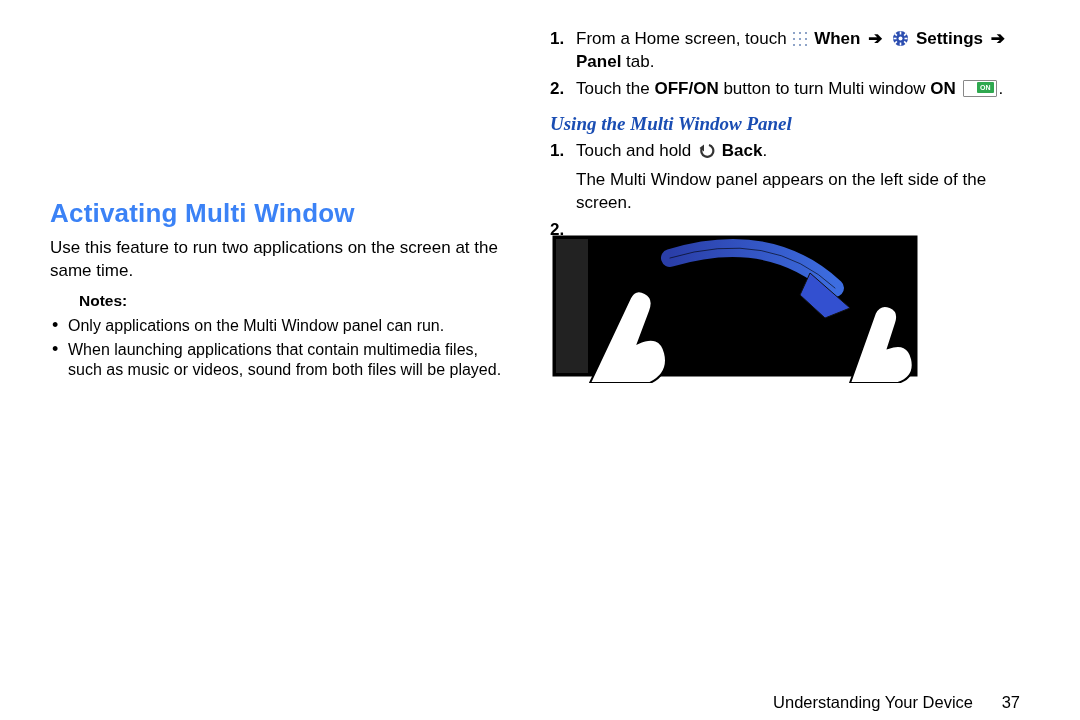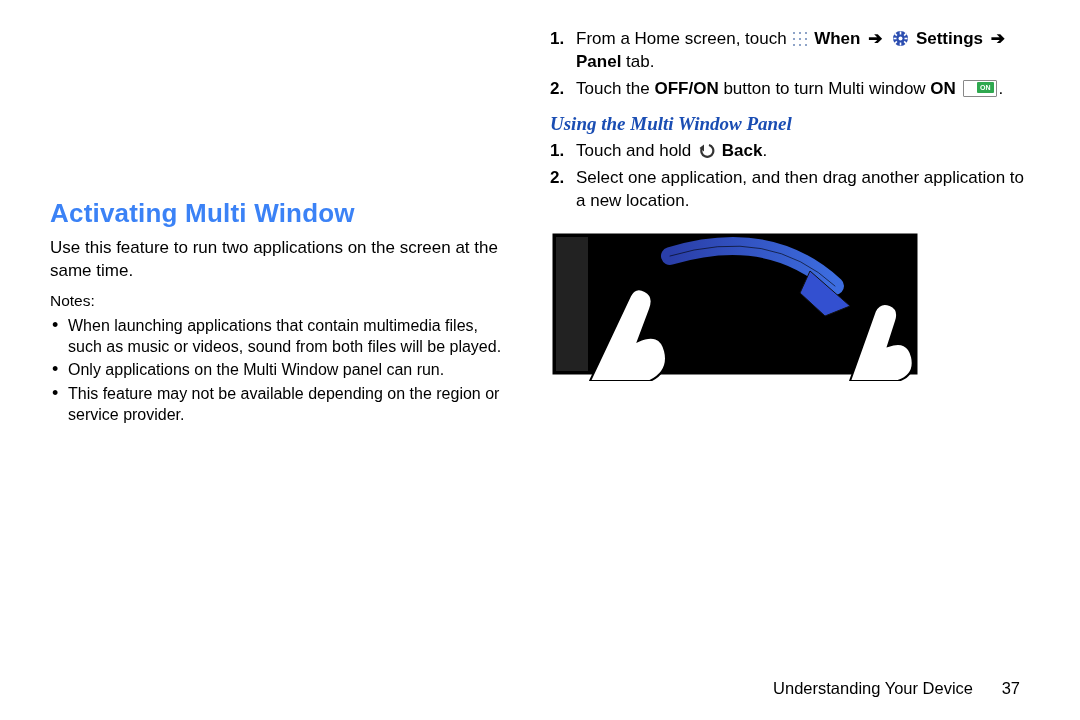--- a/index.html
+++ b/index.html
@@ -36,21 +36,21 @@
   }
   .h3 {
     font-family: Liberation Serif, serif;
     font-weight: 900;
     font-style: italic;
     font-size: 19px;
     color: #1a4db3;
     margin: 10px 0 4px 0;
   }
   .bold { font-weight: bold; }
-  .notes-label { font-weight: normal; font-size: 15.5px; margin-top: 8px; }
+  .notes-label { font-weight: bold; font-size: 15.5px; margin-top: 8px; margin-left: 29px; }
   ul.bullets {
     list-style: none;
     padding: 0;
     margin: 4px 0 0 0;
     font-size: 16px;
   }
   ul.bullets > li {
     position: relative;
     padding-left: 18px;
     margin: 3px 0;
@@ -146,42 +146,41 @@
     height: 160px;
     margin: 12px 0 0 0;
   }
   .gesture-illus {
     width: 370px;
     height: 150px;
     margin: 14px 0 0 0;
   }
   .footer {
     position: absolute;
-    bottom: 22px;
+    bottom: 8px;
     right: 60px;
     font-size: 16.5px;
   }
   .footer .pagenum { margin-left: 24px; }
 </style>
 </head>
 <body>
 
 <div class="page">
 
   <div class="col col-left">
 
     <div class="placeholder-rect"></div>
 
     <div class="h2">Activating Multi Window</div>
     <div>Use this feature to run two applications on the screen at the same time.</div>
     <div class="notes-label">Notes:</div>
     <ul class="bullets">
+      <li>Only applications on the Multi Window panel can run.</li>
       <li>When launching applications that contain multimedia files, such as music or videos, sound from both files will be played.</li>
-      <li>Only applications on the Multi Window panel can run.</li>
-      <li>This feature may not be available depending on the region or service provider.</li>
     </ul>
   </div>
 
   <div class="col col-right">
     <ol class="steps">
       <li>
         <span class="num">1.</span>
         <span>From a Home screen, touch</span>
         <span class="icon-apps"></span>
         <span class="bold">When</span>
@@ -219,24 +218,24 @@
       <li>
         <span class="num">1.</span>
         <span>Touch and hold</span>
         <span class="icon-back">
           <svg viewBox="0 0 17 17" width="17" height="17">
             <path d="M11 3 A6 6 0 1 1 4 6" fill="none" stroke="#333" stroke-width="2.2"></path>
             <polygon points="1.5,6 6,2.5 6,9.5" fill="#333"></polygon>
           </svg>
         </span>
         <span class="bold">Back</span><span>.</span>
+        <div class="sub">The Multi Window panel appears on the left side of the screen.</div>
       </li>
       <li>
         <span class="num">2.</span>
-        <span>Select one application, and then drag another application to a new location.</span>
       </li>
     </ol>
 
     <svg class="gesture-illus" viewBox="0 0 370 150">
       <rect x="3" y="3" width="364" height="140" fill="#000" stroke="#000"></rect>
       <rect x="6" y="6" width="32" height="134" fill="#222"></rect>
 
       <defs>
         <linearGradient id="agrad" x1="0" y1="0" x2="1" y2="0">
           <stop offset="0%" stop-color="#2a3ea8"></stop>

